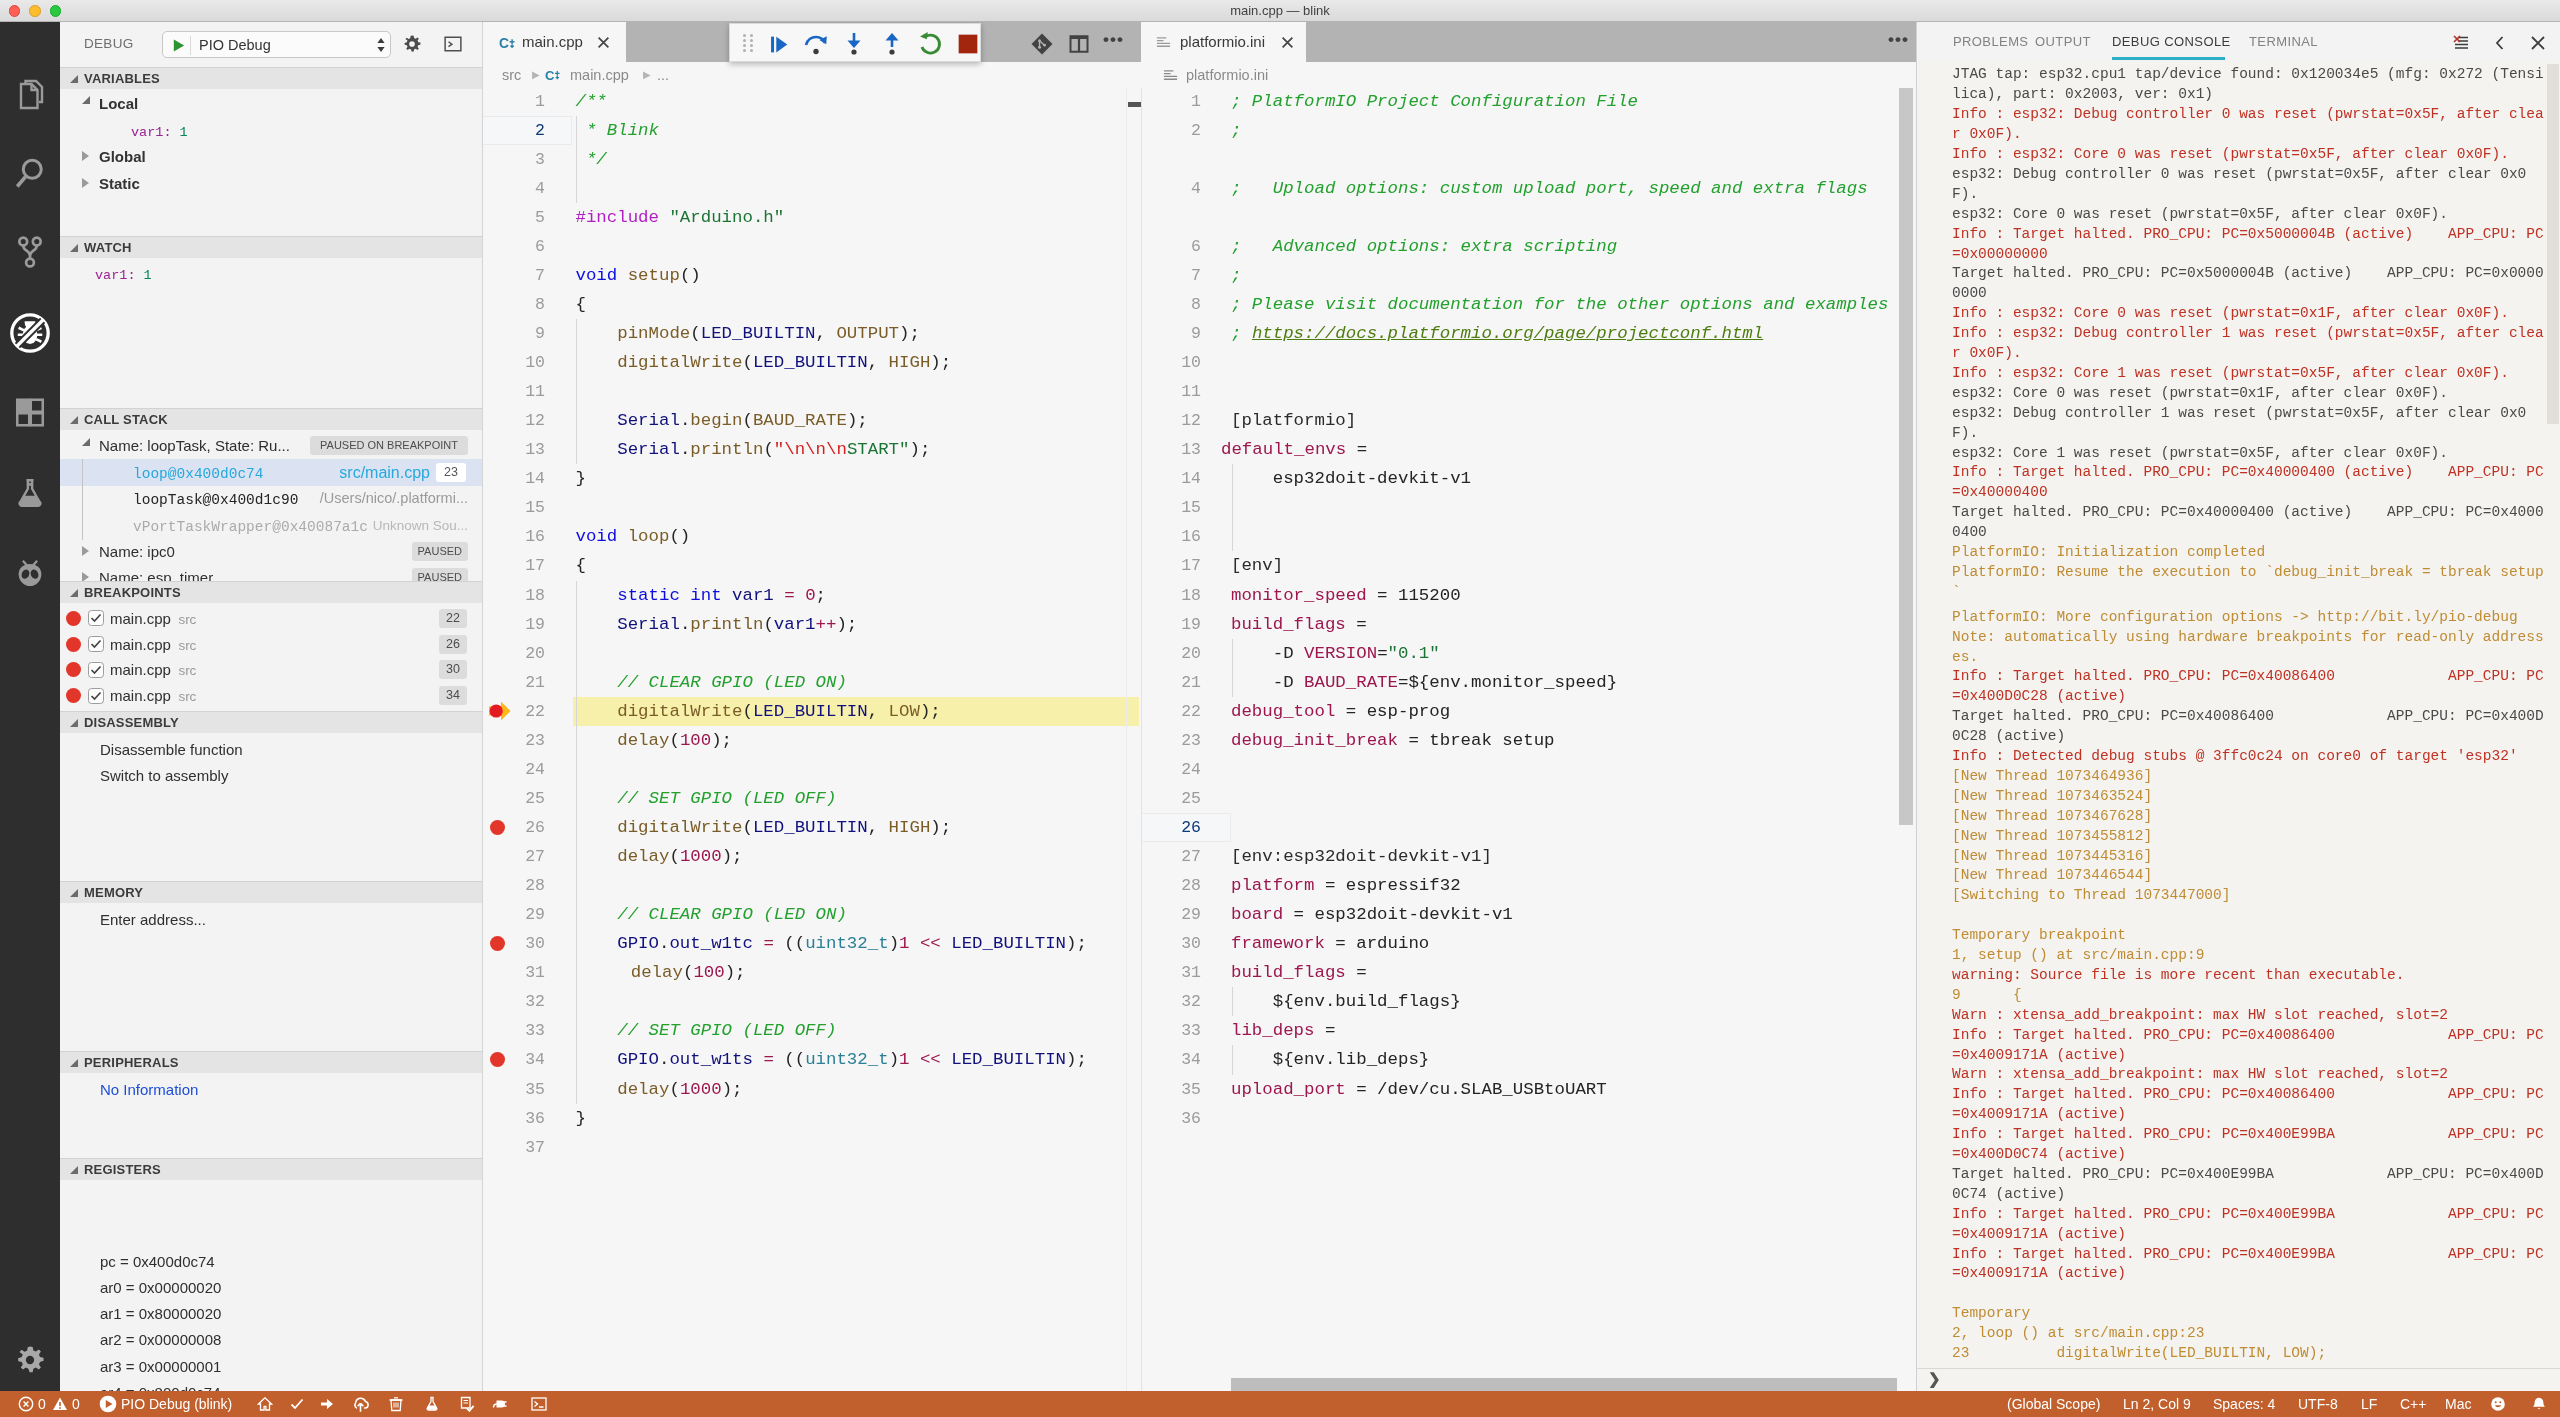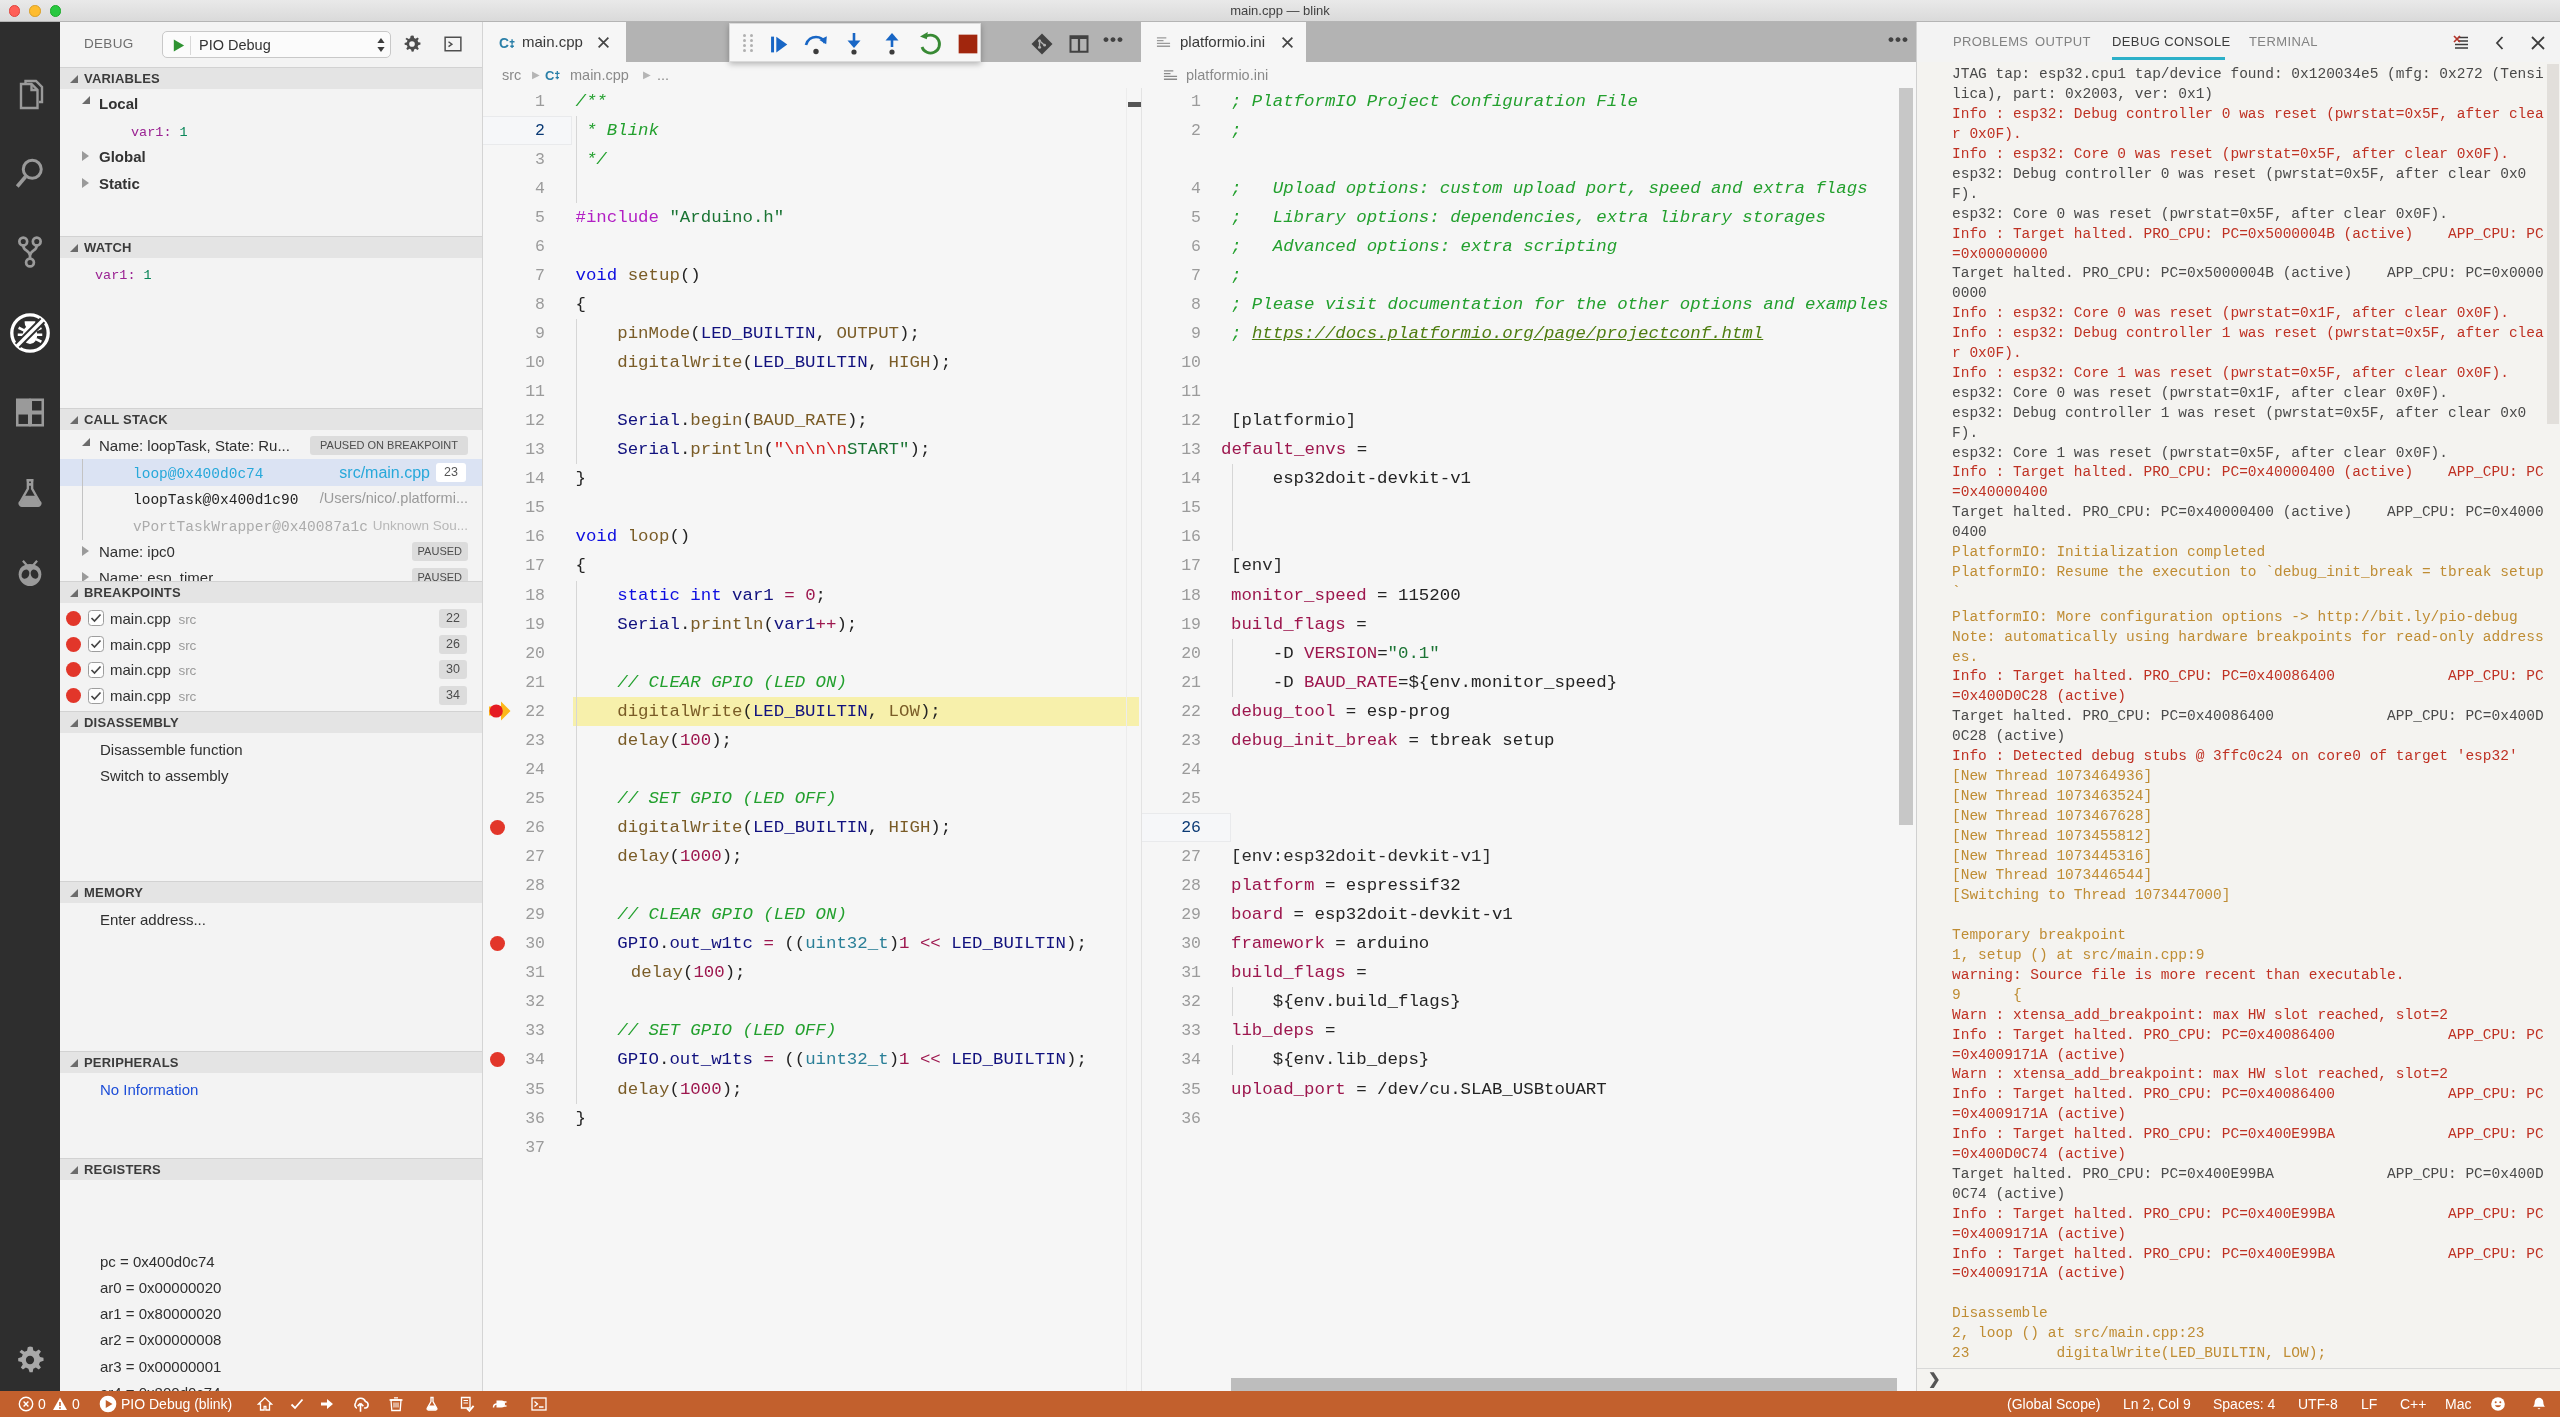--- a/index.html
+++ b/index.html
@@ -322,21 +322,20 @@
 <div class="abs" style="left:1141px;top:22px;width:776px;height:1369px;overflow:hidden">
 <div class="abs edbg" style="left:0;width:776px"></div>
 <div class="abs" style="left:0;top:791.00px;width:90px;height:29.06px;background:#f6f7f9;border:1px solid #e9eaec;border-left:none"></div>
 <div class="guide" style="left:90.5px;top:442.28px;height:87.18px"></div>
 <div class="guide" style="left:90.5px;top:616.64px;height:58.12px"></div>
 <div class="guide" style="left:90.5px;top:965.36px;height:29.06px"></div>
 <div class="guide" style="left:90.5px;top:1023.48px;height:29.06px"></div>
 <div class="cl" style="top:64.50px"><span class="n" style="width:60px">1</span><span style="margin-left:30px"><i class="cm">; PlatformIO Project Configuration File</i></span></div>
 <div class="cl" style="top:93.56px"><span class="n" style="width:60px">2</span><span style="margin-left:30px"><i class="cm">;</i></span></div>
 <div class="cl" style="top:151.68px"><span class="n" style="width:60px">4</span><span style="margin-left:30px"><i class="cm">;   Upload options: custom upload port, speed and extra flags</i></span></div>
-<div class="cl" style="top:180.74px"><span class="n" style="width:60px">5</span><span style="margin-left:30px"><i class="cm">;   Library options: dependencies, extra library storages</i></span></div>
 <div class="cl" style="top:209.80px"><span class="n" style="width:60px">6</span><span style="margin-left:30px"><i class="cm">;   Advanced options: extra scripting</i></span></div>
 <div class="cl" style="top:238.86px"><span class="n" style="width:60px">7</span><span style="margin-left:30px"><i class="cm">;</i></span></div>
 <div class="cl" style="top:267.92px"><span class="n" style="width:60px">8</span><span style="margin-left:30px"><i class="cm">; Please visit documentation for the other options and examples</i></span></div>
 <div class="cl" style="top:296.98px"><span class="n" style="width:60px">9</span><span style="margin-left:30px"><i class="cm">; </i><i class="cmu">https://docs.platformio.org/page/projectconf.html</i></span></div>
 <div class="cl" style="top:326.04px"><span class="n" style="width:60px">10</span><span style="margin-left:30px"></span></div>
 <div class="cl" style="top:355.10px"><span class="n" style="width:60px">11</span><span style="margin-left:30px"></span></div>
 <div class="cl" style="top:384.16px"><span class="n" style="width:60px">12</span><span style="margin-left:30px"><i class="sec">[platformio]</i></span></div>
 <div class="cl" style="top:413.22px"><span class="n" style="width:60px">13</span><span style="margin-left:20px"><i class="key">default_envs</i><i class="pl"> =</i></span></div>
 <div class="cl" style="top:442.28px"><span class="n" style="width:60px">14</span><span style="margin-left:30px"><i class="pl">    esp32doit-devkit-v1</i></span></div>
 <div class="cl" style="top:471.34px"><span class="n" style="width:60px">15</span><span style="margin-left:30px"></span></div>
@@ -478,21 +477,21 @@
 <div class="pline cr" style="top:1083.25px">=0x4009171A (active)</div>
 <div class="pline cr" style="top:1103.15px">Info : Target halted. PRO_CPU: PC=0x400E99BA             APP_CPU: PC</div>
 <div class="pline cr" style="top:1123.05px">=0x400D0C74 (active)</div>
 <div class="pline cg" style="top:1142.95px">Target halted. PRO_CPU: PC=0x400E99BA             APP_CPU: PC=0x400D</div>
 <div class="pline cg" style="top:1162.85px">0C74 (active)</div>
 <div class="pline cr" style="top:1182.75px">Info : Target halted. PRO_CPU: PC=0x400E99BA             APP_CPU: PC</div>
 <div class="pline cr" style="top:1202.65px">=0x4009171A (active)</div>
 <div class="pline cr" style="top:1222.55px">Info : Target halted. PRO_CPU: PC=0x400E99BA             APP_CPU: PC</div>
 <div class="pline cr" style="top:1242.45px">=0x4009171A (active)</div>
 <div class="pline cg" style="top:1262.35px"></div>
-<div class="pline ct" style="top:1282.25px">Disassemble</div>
+<div class="pline ct" style="top:1282.25px">Temporary</div>
 <div class="pline ct" style="top:1302.15px">2, loop () at src/main.cpp:23</div>
 <div class="pline ct" style="top:1322.05px">23          digitalWrite(LED_BUILTIN, LOW);</div>
 <div class="abs" style="left:630px;top:42px;width:12px;height:360px;background:#e2dfdb"></div>
 <div class="abs" style="left:0;top:1346px;width:643px;height:1px;background:#d8d8d8"></div>
 <div class="abs" style="left:0;top:1347px;width:643px;height:22px;background:#f4f3f0"></div>
 <div class="abs" style="left:11px;top:1348px;font-size:15px;font-weight:bold;color:#555">❯</div>
 <div id="ptabs">
       <span style="left:36px">PROBLEMS</span>
       <span style="left:118px">OUTPUT</span>
       <span style="left:195px;color:#3c3c3c">DEBUG CONSOLE</span>

